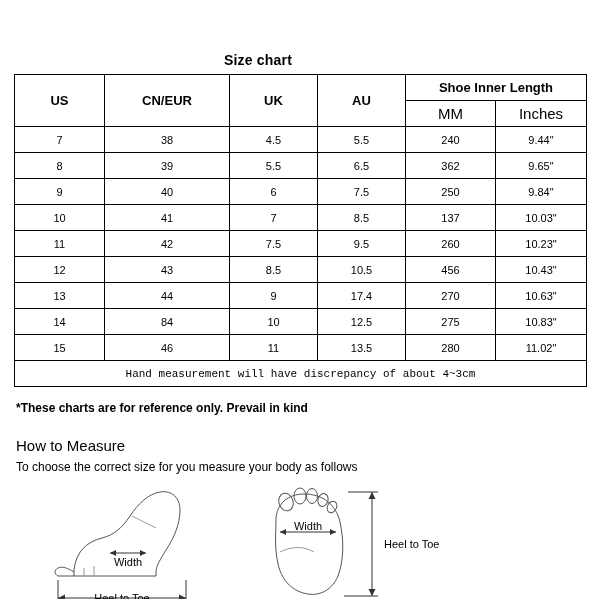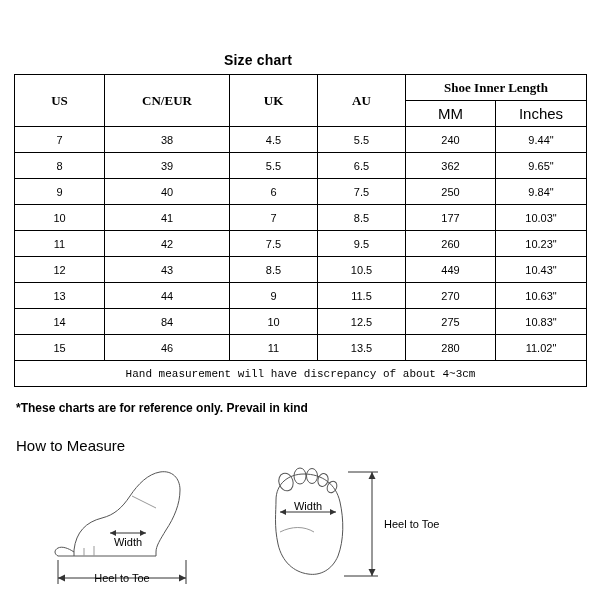--- a/index.html
+++ b/index.html
@@ -41,21 +41,20 @@
     text-align: center;
     vertical-align: middle;
     font-size: 11px;
     font-weight: normal;
     padding: 0;
     height: 25px;
   }
   table.size-chart th.main-head {
     font-size: 13px;
     font-weight: bold;
-    font-family: Liberation Serif, serif;
   }
   table.size-chart th.sub-head {
     font-size: 15px;
     font-weight: normal;
   }
   td.note-row {
     font-family: "Liberation Mono", monospace;
     font-size: 11.5px;
     height: 26px;
   }
@@ -133,44 +132,44 @@
         <td>6</td>
         <td>7.5</td>
         <td>250</td>
         <td>9.84"</td>
       </tr>
       <tr>
         <td>10</td>
         <td>41</td>
         <td>7</td>
         <td>8.5</td>
-        <td>177</td>
+        <td>137</td>
         <td>10.03"</td>
       </tr>
       <tr>
         <td>11</td>
         <td>42</td>
         <td>7.5</td>
         <td>9.5</td>
         <td>260</td>
         <td>10.23"</td>
       </tr>
       <tr>
         <td>12</td>
         <td>43</td>
         <td>8.5</td>
         <td>10.5</td>
-        <td>449</td>
+        <td>456</td>
         <td>10.43"</td>
       </tr>
       <tr>
         <td>13</td>
         <td>44</td>
         <td>9</td>
-        <td>11.5</td>
+        <td>17.4</td>
         <td>270</td>
         <td>10.63"</td>
       </tr>
       <tr>
         <td>14</td>
         <td>84</td>
         <td>10</td>
         <td>12.5</td>
         <td>275</td>
         <td>10.83"</td>
@@ -185,20 +184,21 @@
       </tr>
       <tr>
         <td class="note-row" colspan="6">Hand measurement will have discrepancy of about 4~3cm</td>
       </tr>
     </tbody>
   </table>
 
   <div class="reference-note">*These charts are for reference only. Prevail in kind</div>
 
   <div class="how-title">How to Measure</div>
+  <div class="how-sub">To choose the correct size for you measure your body as follows</div>
 
   <div class="diagram-wrap">
     <svg width="572" height="135" viewBox="0 0 572 135">
       <g stroke="#000" fill="none" stroke-width="1">
 
         <path d="M60 90 C 62 72, 72 62, 88 58 C 100 55, 108 48, 116 36 C 124 24, 134 14, 146 12 C 158 10, 166 18, 166 30 C 166 44, 160 58, 152 70 C 146 80, 142 86, 142 92 L 142 96 L 60 96 Z" fill="none" stroke="#555"></path>
 
         <path d="M60 92 C 54 88, 48 86, 44 88 C 40 90, 40 94, 44 96 L 60 96" stroke="#555" fill="none"></path>
         <path d="M70 96 L 70 88 M 80 96 L 80 86" stroke="#999"></path>
 

